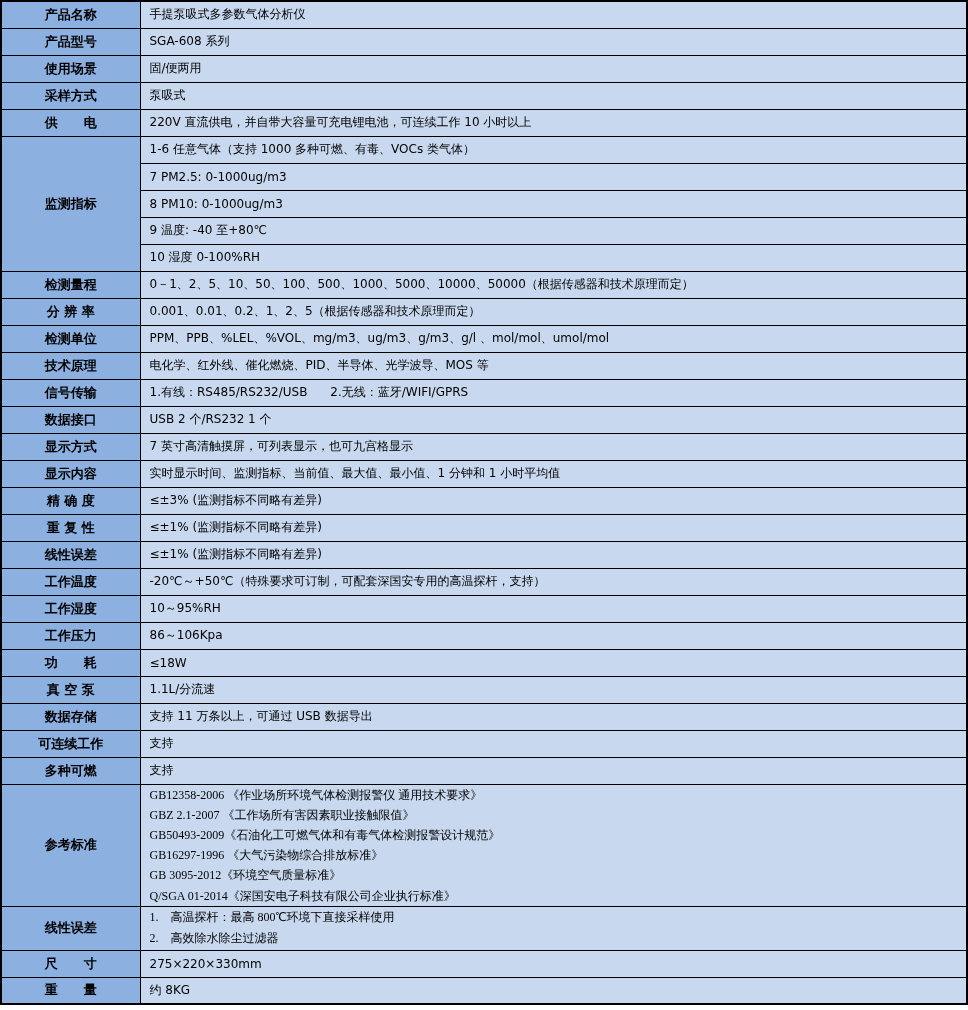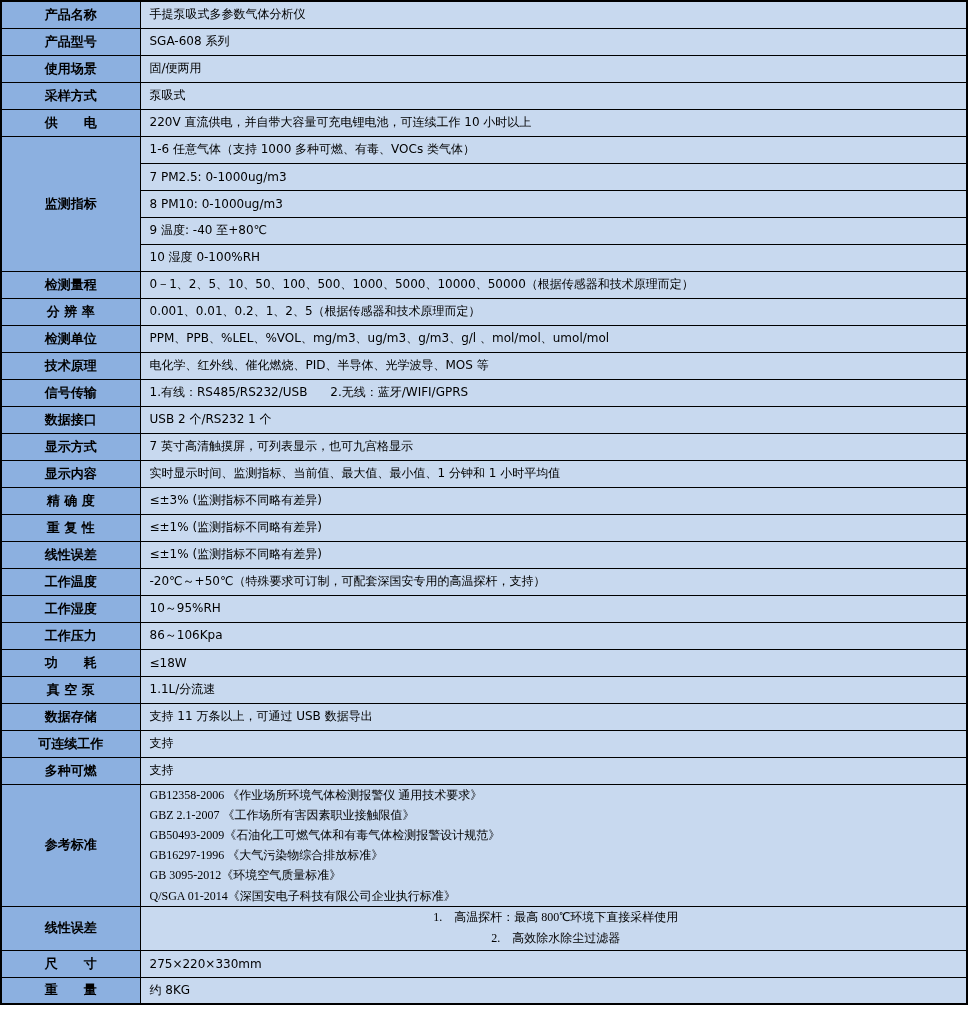--- a/index.html
+++ b/index.html
@@ -40,21 +40,21 @@
     text-align: left;
     vertical-align: middle;
     padding: 0 4px 0 9px;
     white-space: pre-wrap;
     overflow: hidden;
   }
   tr.single { height: 27px; }
   td.val.multiline { padding-top: 3px; padding-bottom: 3px; font-family: Liberation Serif, serif; }
   td.val.multiline .line { white-space: pre-wrap; }
   td.val.lines-compact .line { line-height: 20.2px; }
-  td.val.lines-normal  .line { line-height: 21.5px; text-align: center; }
+  td.val.lines-normal  .line { line-height: 21.5px; }
 </style>
 </head>
 <body>
 
 <div class="page">
   <table class="spec">
     <colgroup>
       <col class="c-label">
       <col class="c-value">
     </colgroup>

